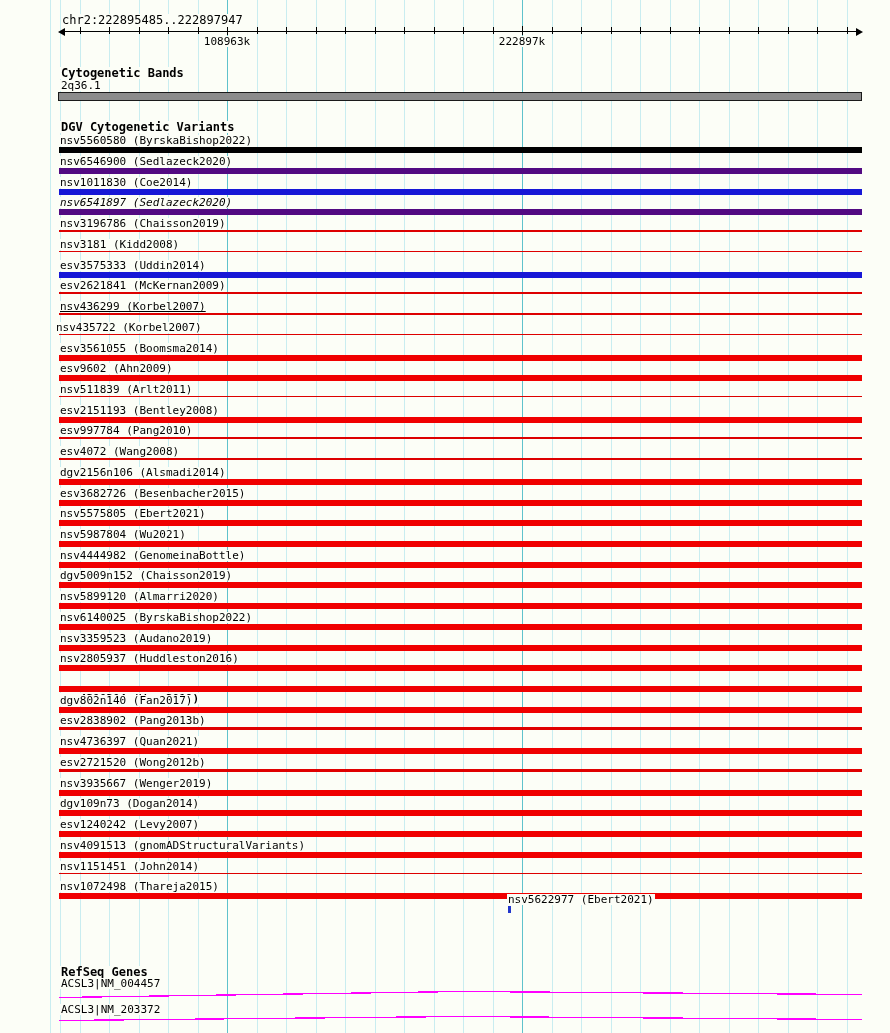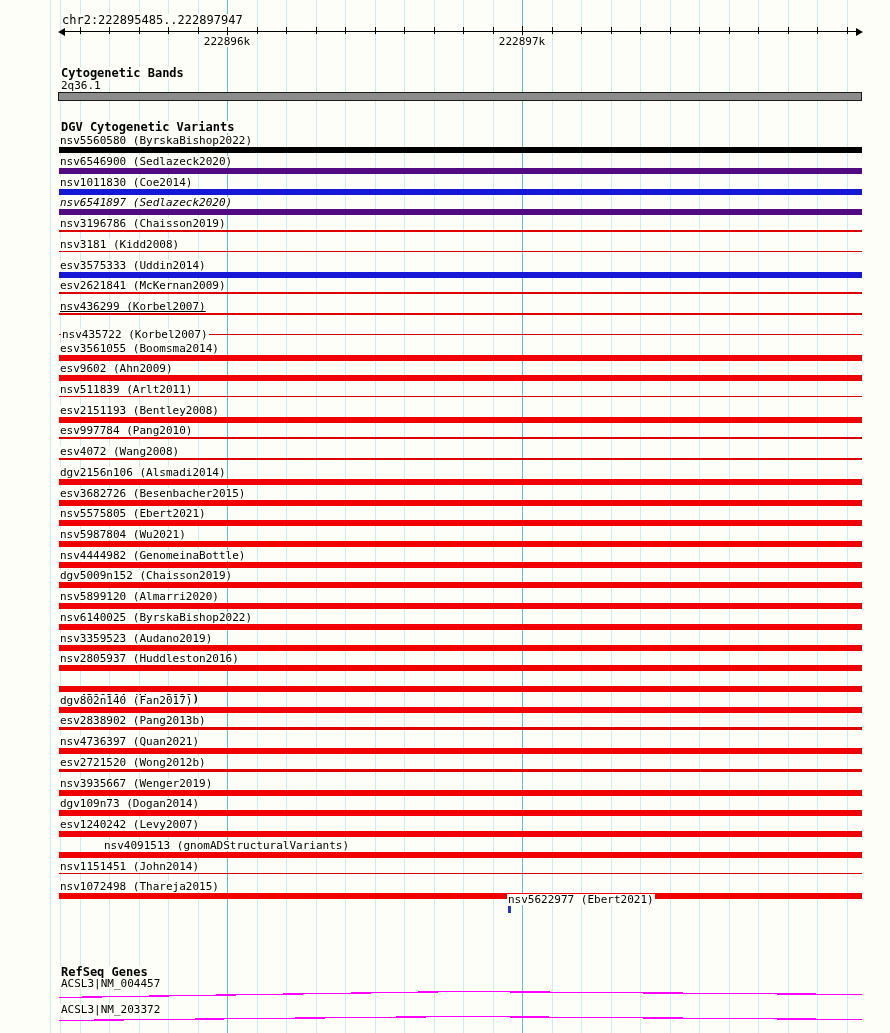--- a/index.html
+++ b/index.html
@@ -90,21 +90,21 @@
       <div class="ruler-tick" style="left: 610.5px; top: 27px; height: 7px;"></div>
       <div class="ruler-tick" style="left: 640px; top: 27px; height: 7px;"></div>
       <div class="ruler-tick" style="left: 669.5px; top: 27px; height: 7px;"></div>
       <div class="ruler-tick" style="left: 699px; top: 27px; height: 7px;"></div>
       <div class="ruler-tick" style="left: 728.5px; top: 27px; height: 7px;"></div>
       <div class="ruler-tick" style="left: 758px; top: 27px; height: 7px;"></div>
       <div class="ruler-tick" style="left: 787.5px; top: 27px; height: 7px;"></div>
       <div class="ruler-tick" style="left: 817px; top: 27px; height: 7px;"></div>
       <div class="ruler-tick" style="left: 846.5px; top: 27px; height: 7px;"></div>
     </div>
-  <div class="txt ticklabel" style="left:227px;top:36px;">222896k</div>
+  <div class="txt ticklabel" style="left:227px;top:36px;">108963k</div>
   <div class="txt ticklabel" style="left:522px;top:36px;">222897k</div>
 
   <div class="txt section-header" style="left:60px;top:67px;">Cytogenetic Bands</div>
   <div class="txt small-label" style="left:60px;top:80px;">2q36.1</div>
   <div class="band-bar" style="left:58px;top:92px;width:802px;height:7px;"></div>
 
   <div class="txt section-header" style="left:60px;top:121px;">DGV Cytogenetic Variants</div>
   <div id="variant-rows">
       <div class="txt small-label" style="left: 59px; top: 135.3px;">nsv5560580 (ByrskaBishop2022)</div>
       <div class="row-bar" style="top: 147.3px; background: rgb(0, 0, 0); height: 6px;"></div>
@@ -117,21 +117,21 @@
       <div class="txt small-label" style="left: 59px; top: 218.18px;">nsv3196786 (Chaisson2019)</div>
       <div class="row-bar" style="top: 230.18px; background: rgb(221, 0, 0); height: 1.5px;"></div>
       <div class="txt small-label" style="left: 59px; top: 238.9px;">nsv3181 (Kidd2008)</div>
       <div class="row-bar" style="top: 250.9px; background: rgb(221, 0, 0); height: 1.5px;"></div>
       <div class="txt small-label" style="left: 59px; top: 259.62px;">esv3575333 (Uddin2014)</div>
       <div class="row-bar" style="top: 271.62px; background: rgb(23, 23, 214); height: 6px;"></div>
       <div class="txt small-label" style="left: 59px; top: 280.34px;">esv2621841 (McKernan2009)</div>
       <div class="row-bar" style="top: 292.34px; background: rgb(221, 0, 0); height: 1.5px;"></div>
       <div class="txt small-label" style="left: 59px; top: 301.06px; text-decoration: underline;">nsv436299 (Korbel2007)</div>
       <div class="row-bar" style="top: 313.06px; background: rgb(221, 0, 0); height: 1.5px;"></div>
-      <div class="txt small-label" style="left: 61px; top: 321.78px; margin-top: 7px;">nsv435722 (Korbel2007)</div>
+      <div class="txt small-label" style="left: 55px; top: 321.78px;">nsv435722 (Korbel2007)</div>
       <div class="row-bar" style="top: 333.78px; background: rgb(221, 0, 0); height: 1.5px;"></div>
       <div class="txt small-label" style="left: 59px; top: 342.5px;">esv3561055 (Boomsma2014)</div>
       <div class="row-bar" style="top: 354.5px; background: rgb(240, 0, 0); height: 6px;"></div>
       <div class="txt small-label" style="left: 59px; top: 363.22px;">esv9602 (Ahn2009)</div>
       <div class="row-bar" style="top: 375.22px; background: rgb(240, 0, 0); height: 6px;"></div>
       <div class="txt small-label" style="left: 59px; top: 383.94px;">nsv511839 (Arlt2011)</div>
       <div class="row-bar" style="top: 395.94px; background: rgb(221, 0, 0); height: 1.5px;"></div>
       <div class="txt small-label" style="left: 59px; top: 404.66px;">esv2151193 (Bentley2008)</div>
       <div class="row-bar" style="top: 416.66px; background: rgb(240, 0, 0); height: 6px;"></div>
       <div class="txt small-label" style="left: 59px; top: 425.38px;">esv997784 (Pang2010)</div>
@@ -167,21 +167,21 @@
       <div class="txt small-label" style="left: 59px; top: 736.18px;">nsv4736397 (Quan2021)</div>
       <div class="row-bar" style="top: 748.18px; background: rgb(240, 0, 0); height: 6px;"></div>
       <div class="txt small-label" style="left: 59px; top: 756.9px;">esv2721520 (Wong2012b)</div>
       <div class="row-bar" style="top: 768.9px; background: rgb(224, 0, 0); height: 3px;"></div>
       <div class="txt small-label" style="left: 59px; top: 777.62px;">nsv3935667 (Wenger2019)</div>
       <div class="row-bar" style="top: 789.62px; background: rgb(240, 0, 0); height: 6px;"></div>
       <div class="txt small-label" style="left: 59px; top: 798.34px;">dgv109n73 (Dogan2014)</div>
       <div class="row-bar" style="top: 810.34px; background: rgb(240, 0, 0); height: 6px;"></div>
       <div class="txt small-label" style="left: 59px; top: 819.06px;">esv1240242 (Levy2007)</div>
       <div class="row-bar" style="top: 831.06px; background: rgb(240, 0, 0); height: 6px;"></div>
-      <div class="txt small-label" style="left: 59px; top: 839.78px; margin-left: 44px;">nsv4091513 (gnomADStructuralVariants)</div>
+      <div class="txt small-label" style="left: 59px; top: 839.78px;">nsv4091513 (gnomADStructuralVariants)</div>
       <div class="row-bar" style="top: 851.78px; background: rgb(240, 0, 0); height: 6px;"></div>
       <div class="txt small-label" style="left: 59px; top: 860.5px;">nsv1151451 (John2014)</div>
       <div class="row-bar" style="top: 872.5px; background: rgb(221, 0, 0); height: 1.5px;"></div>
       <div class="txt small-label" style="left: 59px; top: 881.22px;">nsv1072498 (Thareja2015)</div>
       <div class="row-bar" style="top: 893.22px; background: rgb(240, 0, 0); height: 6px;"></div>
       <div class="txt small-label" style="left: 507px; top: 894.1px;">nsv5622977 (Ebert2021)</div>
       <div class="row-bar" style="top: 906.1px; background: rgb(34, 54, 204); left: 508px; width: 3px; height: 7px;"></div>
     </div>
 
   <div class="txt section-header" style="left:60px;top:966px;">RefSeq Genes</div>

